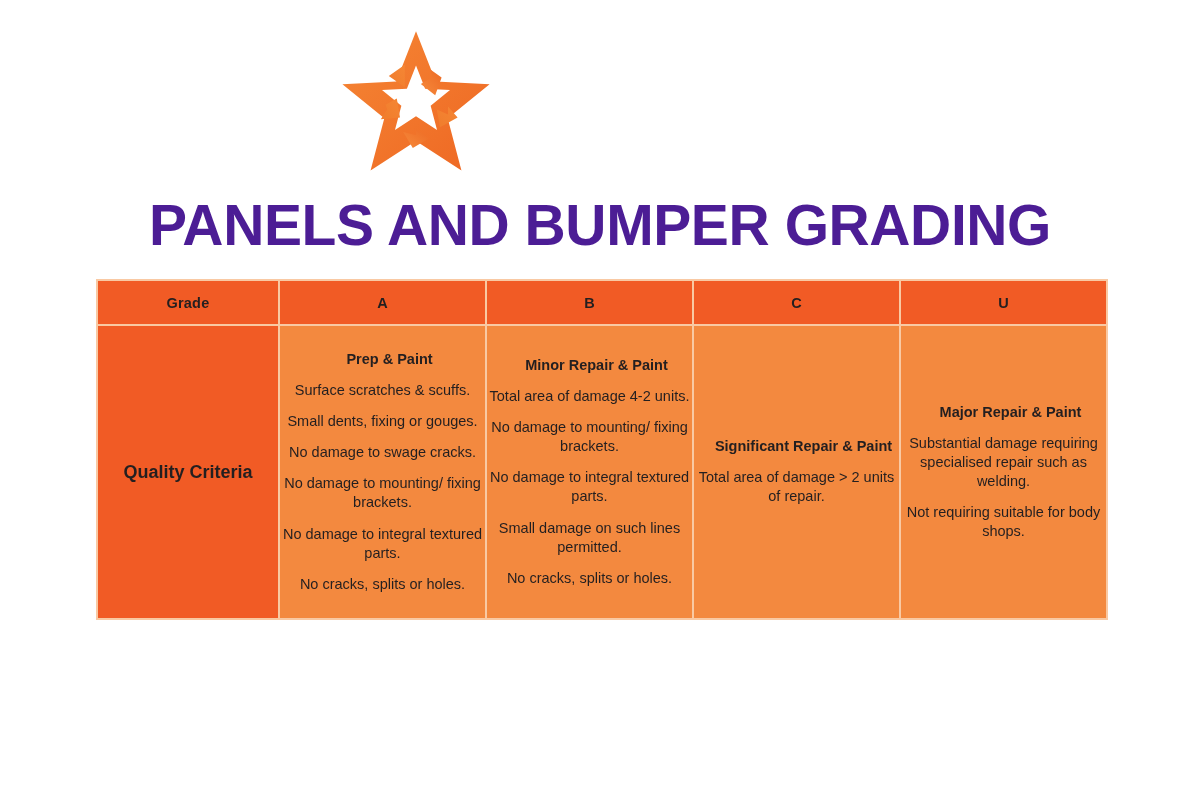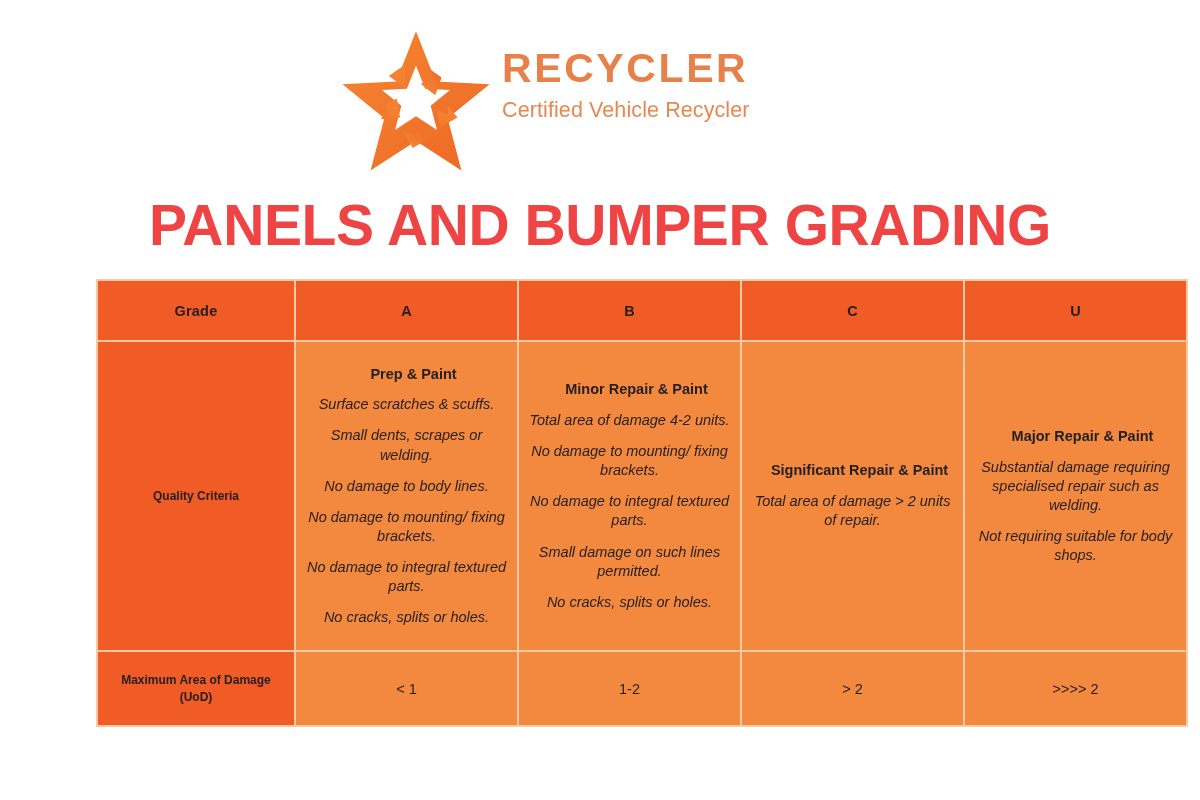--- a/index.html
+++ b/index.html
@@ -57,58 +57,58 @@
   
   .page-title {
     position: absolute;
     left: 0;
     top: 194px;
     width: 1200px;
     text-align: center;
     font-size: 57px;
     font-weight: bold;
     letter-spacing: -0.4px;
-    color: #ef4444;
+    color: #4c1d95;
     line-height: 1.1;
     white-space: nowrap;
   }
 
   
   .grading-table {
     position: absolute;
     left: 96px;
     top: 279px;
     width: 1008px;
     border-collapse: separate;
     border-spacing: 2px;
     background: #F9C9A3;
     table-layout: fixed;
   }
   .grading-table td {
-    padding: 8px;
+    padding: 0;
     vertical-align: middle;
     text-align: center;
     color: #231f20;
   }
   .col-label { width: 180px; }
   .col-grade { width: 205px; }
 
   
   .hdr-cell {
     background: #F15B25;
     height: 43px;
     font-size: 14.5px;
     font-weight: bold;
     letter-spacing: 0.2px;
   }
 
   
   .label-cell {
     background: #F15B25;
-    font-size: 12px;
+    font-size: 18px;
     font-weight: bold;
     line-height: 1.35;
     padding: 4px 8px;
   }
 
   
   .body-cell {
     background: #F3893F;
     padding: 14px 10px;
   }
@@ -123,21 +123,20 @@
     font-size: 14.5px;
     font-weight: bold;
     line-height: 1.3;
     margin: 0 0 12px 14px;
   }
   .cell-line {
     font-size: 14.5px;
     font-weight: normal;
     line-height: 1.32;
     margin: 0 0 12px 0;
-    font-style: italic;
   }
   .cell-line:last-child { margin-bottom: 0; }
 </style>
 </head>
 <body>
 
 <div class="logo-block">
 
   <div class="logo-star">
     <svg viewBox="0 0 200 190" width="160" height="152" aria-hidden="true">
@@ -162,24 +161,20 @@
                L126.3 127.4 L118.3 97.3 L142.5 77.6 L111.4 76 Z" fill="url(#g1)" fill-rule="evenodd"></path>
 
       <polygon points="86,62 86,46 66,60 86,74 86,58" fill="url(#g2)"></polygon>
       <polygon points="118,52 132,62 124,84 106,70 120,62" fill="url(#g3)"></polygon>
       <polygon points="140,98 152,112 130,124 126,102 140,108" fill="url(#g2)"></polygon>
       <polygon points="100,126 116,138 96,150 84,130 100,134" fill="url(#g3)"></polygon>
       <polygon points="62,96 76,88 80,112 56,114 64,102" fill="url(#g2)"></polygon>
     </svg>
   </div>
 
-  <div class="logo-wordmark">
-    <div class="logo-title">RECYCLER</div>
-    <div class="logo-subtitle">Certified Vehicle Recycler</div>
-  </div>
 </div>
 
 <div class="page-title">PANELS AND BUMPER GRADING</div>
 
 <table class="grading-table">
   <tbody>
 
     <tr>
       <td class="hdr-cell col-label">Grade</td>
       <td class="hdr-cell col-grade">A</td>
@@ -187,22 +182,22 @@
       <td class="hdr-cell col-grade">C</td>
       <td class="hdr-cell col-grade">U</td>
     </tr>
 
     <tr>
       <td class="label-cell col-label">Quality Criteria</td>
 
       <td class="body-cell criteria-cell col-grade">
         <p class="cell-heading">Prep &amp; Paint</p>
         <p class="cell-line">Surface scratches &amp; scuffs.</p>
-        <p class="cell-line">Small dents, scrapes or welding.</p>
-        <p class="cell-line">No damage to body lines.</p>
+        <p class="cell-line">Small dents, fixing or gouges.</p>
+        <p class="cell-line">No damage to swage cracks.</p>
         <p class="cell-line">No damage to mounting/ fixing brackets.</p>
         <p class="cell-line">No damage to integral textured parts.</p>
         <p class="cell-line">No cracks, splits or holes.</p>
       </td>
 
       <td class="body-cell criteria-cell col-grade">
         <p class="cell-heading">Minor Repair &amp; Paint</p>
         <p class="cell-line">Total area of damage 4-2 units.</p>
         <p class="cell-line">No damage to mounting/ fixing brackets.</p>
         <p class="cell-line">No damage to integral textured parts.</p>
@@ -215,22 +210,15 @@
         <p class="cell-line">Total area of damage &gt; 2 units of repair.</p>
       </td>
 
       <td class="body-cell criteria-cell col-grade">
         <p class="cell-heading">Major Repair &amp; Paint</p>
         <p class="cell-line">Substantial damage requiring specialised repair such as welding.</p>
         <p class="cell-line">Not requiring suitable for body shops.</p>
       </td>
     </tr>
 
-    <tr>
-      <td class="label-cell col-label">Maximum Area of Damage (UoD)</td>
-      <td class="body-cell uod-cell col-grade">&lt; 1</td>
-      <td class="body-cell uod-cell col-grade">1-2</td>
-      <td class="body-cell uod-cell col-grade">&gt; 2</td>
-      <td class="body-cell uod-cell col-grade">&gt;&gt;&gt;&gt; 2</td>
-    </tr>
 
   </tbody>
 </table>
 
 </body></html>

